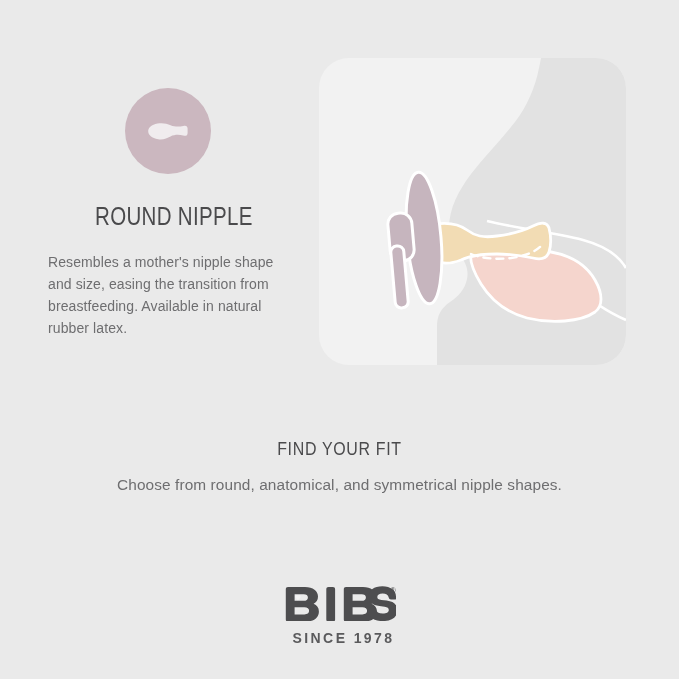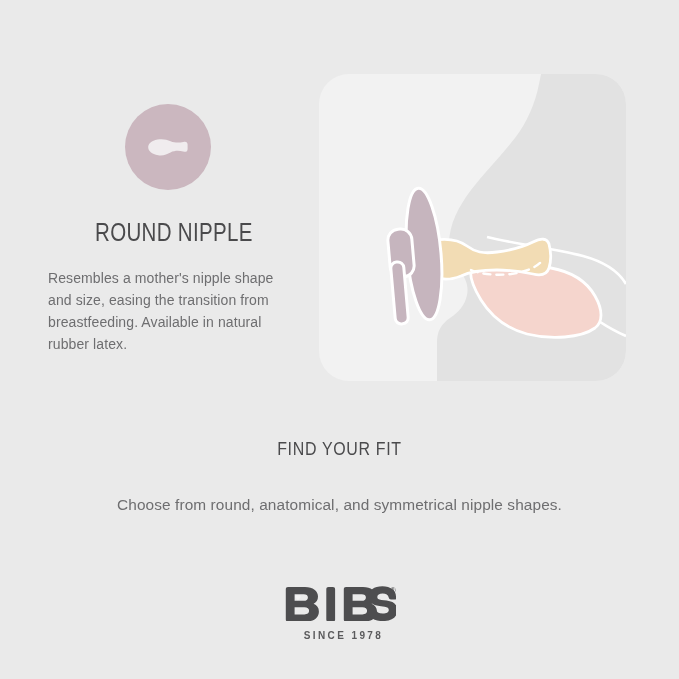--- a/index.html
+++ b/index.html
@@ -18,21 +18,21 @@
 
   .page {
     position: absolute;
     inset: 0;
   }
 
   
   .top-section {
     position: absolute;
     left: 0;
-    top: 16px;
+    top: 0;
     width: 538px;
     height: 400px;
   }
 
   
   .feature-col {
     position: absolute;
     left: 48px;
     top: 88px;
     width: 250px;
@@ -91,40 +91,40 @@
   }
   .fit-title {
     font-size: 19px;
     letter-spacing: 0.8px;
     color: #4a4a4c;
     font-family: "Liberation Sans Narrow", "Liberation Sans", sans-serif;
     transform: scaleX(0.84);
     font-weight: 400;
   }
   .fit-sub {
-    margin-top: 36px;
+    margin-top: 16px;
     font-size: 15.4px;
     color: #6e6e70;
     letter-spacing: 0.1px;
   }
 
   
   .logo-block {
     position: absolute;
     left: 0;
     top: 585px;
     width: 679px;
     text-align: center;
   }
   .logo-mark {
     display: inline-block;
   }
   .logo-since {
     margin-top: 5px;
-    font-size: 10px;
+    font-size: 14px;
     letter-spacing: 2.4px;
     color: #5a5a5c;
     font-weight: bold;
     font-family: "Liberation Sans", sans-serif;
     margin-left: 8px;
   }
 </style>
 </head>
 <body>
 

